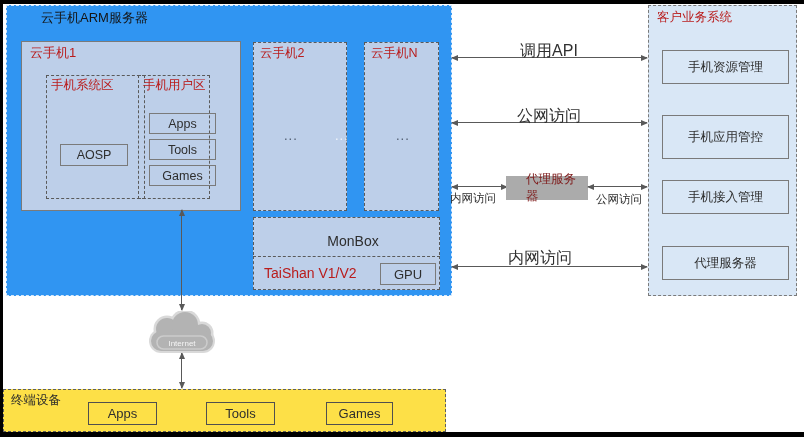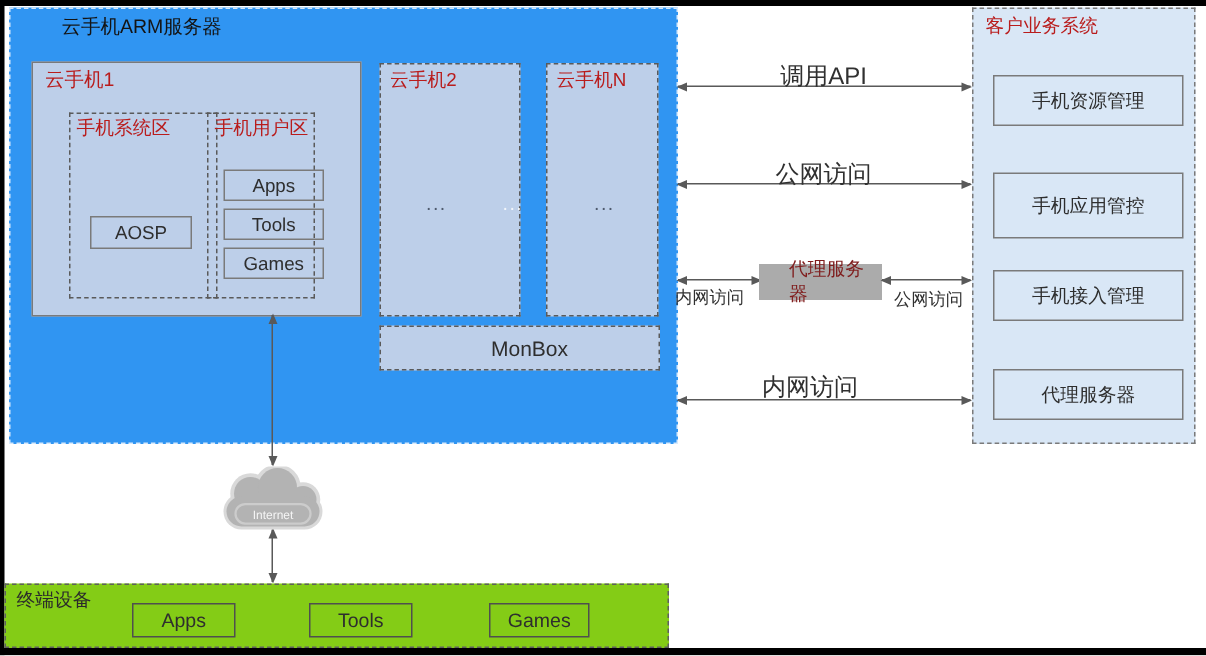--- a/index.html
+++ b/index.html
@@ -17,21 +17,21 @@
   .ltbox{background:#BDCFE9;padding-left:13px;}
   .solid{border:1px solid #7a7a7a;}
   .dashed{border:1px dashed #5a5a5a;}
   .center{display:flex;align-items:center;justify-content:center;font-size:12.5px;color:#2e2e2e;}
   
   .customer{background:#D9E7F6;border:1px dashed #7a7a7a;}
   .module{background:#D9E7F6;border:1px solid #7a7a7a;display:flex;align-items:center;justify-content:center;font-size:12.5px;color:#2e2e2e;}
   
   .proxy{background:#ABABAB;display:flex;align-items:center;justify-content:center;font-size:12.5px;color:#7f1d1d;padding-left:20px;}
   
-  .terminal{background:#84cc16;border:1px dashed #5f5f5f;}
+  .terminal{background:#fde047;border:1px dashed #5f5f5f;}
   .greenbox{border:1px solid #4f4f4f;display:flex;align-items:center;justify-content:center;font-size:13px;color:#2e2e2e;background:transparent;}
   
   .arrow-h{position:absolute;height:0;border-top:1px solid #595959;}
   .arrow-h::before{content:"";position:absolute;left:-1px;top:-3px;width:0;height:0;
     border-top:3px solid transparent;border-bottom:3px solid transparent;border-right:7px solid #595959;}
   .arrow-h::after{content:"";position:absolute;right:-1px;top:-3px;width:0;height:0;
     border-top:3px solid transparent;border-bottom:3px solid transparent;border-left:7px solid #595959;}
   .arrow-v{position:absolute;width:0;border-left:1px solid #595959;}
   .arrow-v::before{content:"";position:absolute;top:-1px;left:-3px;width:0;height:0;
     border-left:3px solid transparent;border-right:3px solid transparent;border-bottom:7px solid #595959;}
@@ -74,22 +74,26 @@
       <div class="dots" style="left:30px;top:85px;">...</div>
     </div>
 
     <div class="dots light" style="left:328px;top:122px;">...</div>
 
     <div class="abs ltbox dashed" style="left:357px;top:36px;width:75px;height:169px;text-decoration:underline;">
       <div class="lbl" style="left:6px;top:4px;">云手机N</div>
       <div class="dots" style="left:31px;top:85px;">...</div>
     </div>
 
-    <div class="abs ltbox dashed center" style="left:246px;top:211px;width:187px;height:30px;font-size:14px;">MonBox</div>
+    <div class="abs ltbox dashed center" style="left:246px;top:211px;width:187px;height:48px;font-size:14px;">MonBox</div>
 
+    <div class="abs ltbox dashed" style="left:246px;top:250px;width:187px;height:34px;">
+      <div class="lbl" style="left:10px;top:9px;font-size:14px;">TaiShan V1/V2</div>
+      <div class="abs solid center" style="left:126px;top:6px;width:56px;height:22px;font-size:13px;">GPU</div>
+    </div>
   </div>
 
   <div class="abs customer" style="left:648px;top:5px;width:149px;height:291px;">
     <div class="lbl" style="left:8px;top:5px;">客户业务系统</div>
     <div class="abs module" style="left:13px;top:44px;width:127px;height:34px;">手机资源管理</div>
     <div class="abs module" style="left:13px;top:109px;width:127px;height:44px;">手机应用管控</div>
     <div class="abs module" style="left:13px;top:174px;width:127px;height:34px;">手机接入管理</div>
     <div class="abs module" style="left:13px;top:240px;width:127px;height:34px;">代理服务器</div>
   </div>
 

